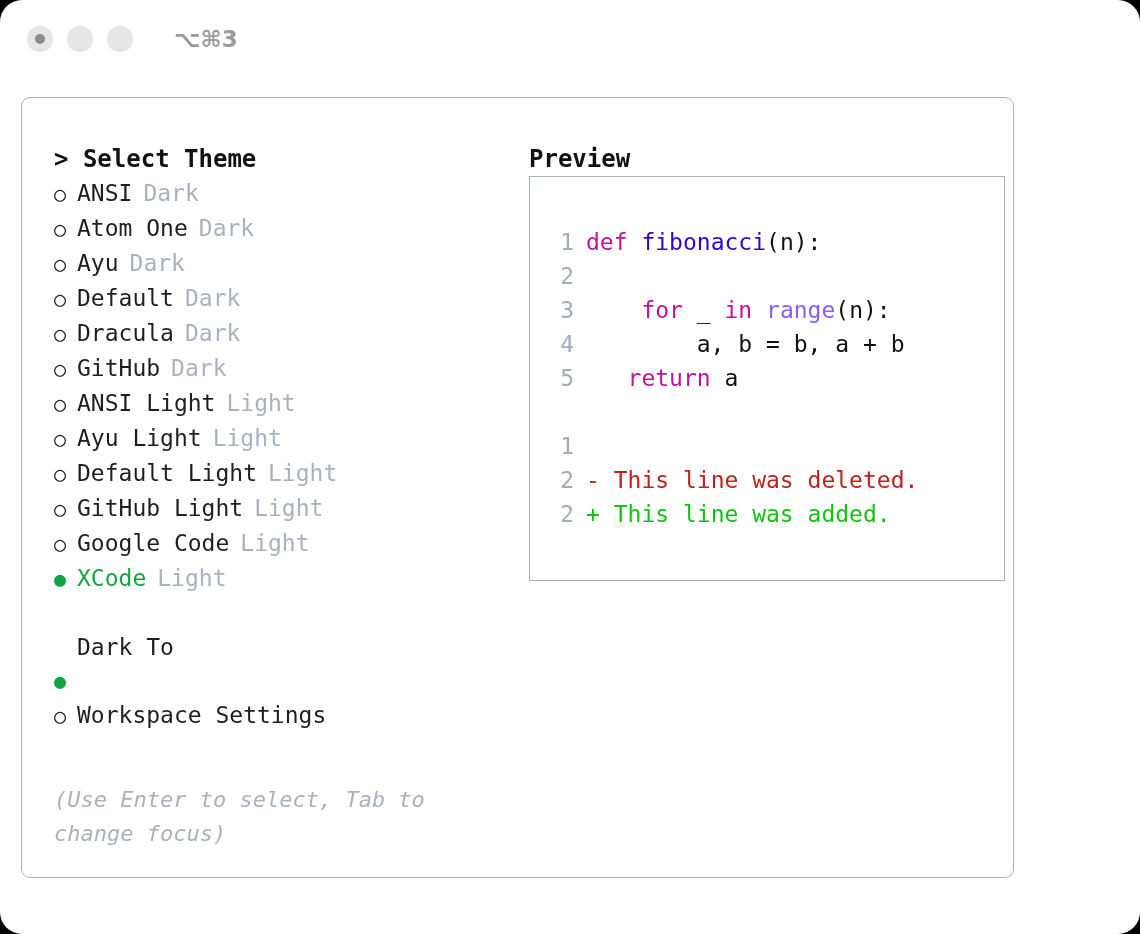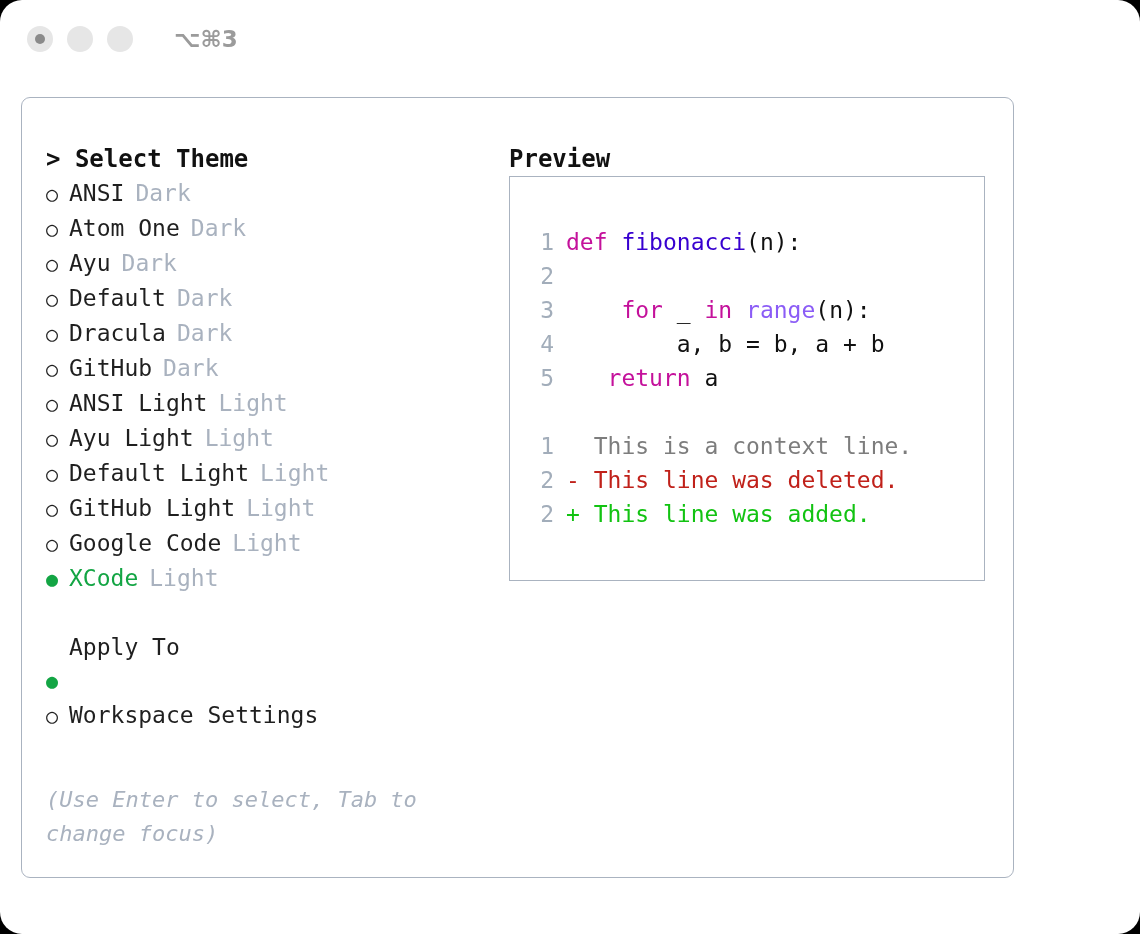--- a/index.html
+++ b/index.html
@@ -67,24 +67,25 @@
     top: 97px;
     width: 993px;
     height: 781px;
     border: 1.5px solid #aab3c0;
     border-radius: 9px;
     box-sizing: border-box;
     background: #ffffff;
   }
   .panel-inner {
     position: absolute;
-    left: 8px; top: 0;
+    left: 16px; top: 0;
     width: 100%;
     height: 100%;
     display: flex;
+    gap: 12px;
   }
   .col-left {
     width: 470px;
     padding: 44px 0 0 16px;
     box-sizing: border-box;
   }
   .col-right {
     flex: 1;
     padding: 44px 0 0 9px;
     box-sizing: border-box;
@@ -205,21 +206,21 @@
             <div class="row"><span class="bullet">○</span><span class="label">ANSI Light</span><span class="cat">Light</span></div>
             <div class="row"><span class="bullet">○</span><span class="label">Ayu Light</span><span class="cat">Light</span></div>
             <div class="row"><span class="bullet">○</span><span class="label">Default Light</span><span class="cat">Light</span></div>
             <div class="row"><span class="bullet">○</span><span class="label">GitHub Light</span><span class="cat">Light</span></div>
             <div class="row"><span class="bullet">○</span><span class="label">Google Code</span><span class="cat">Light</span></div>
             <div class="row selected"><span class="bullet sel">●</span><span class="label">XCode</span><span class="cat">Light</span></div>
           </div>
 
         <div class="spacer-sm"></div>
 
-        <div class="section-title">Apply To</div>
+        <div class="section-title">Dark To</div>
 
         <div id="apply-to-list">
             <div class="row selected"><span class="bullet sel">●</span></div>
             <div class="row"><span class="bullet">○</span><span class="label">Workspace Settings</span></div>
           </div>
 
         <div class="hint">(Use Enter to select, Tab to change focus)</div>
       </div>
 
       <div class="col-right">
@@ -228,21 +229,21 @@
         <div class="codebox">
           <div id="code-sample">
               <div class="code-line"><span class="lineno">1</span><span><span class="tok-kw">def</span><span class="tok-pl"> </span><span class="tok-fn">fibonacci</span><span class="tok-pl">(n):</span></span></div>
               <div class="code-line"><span class="lineno">2</span></div>
               <div class="code-line"><span class="lineno">3</span><span><span class="tok-pl">    </span><span class="tok-kw">for</span><span class="tok-pl"> _ </span><span class="tok-kw">in</span><span class="tok-pl"> </span><span class="tok-bi">range</span><span class="tok-pl">(n):</span></span></div>
               <div class="code-line"><span class="lineno">4</span><span><span class="tok-pl">        a, b = b, a + b</span></span></div>
               <div class="code-line"><span class="lineno">5</span><span><span class="tok-pl">   </span><span class="tok-kw">return</span><span class="tok-pl"> a</span></span></div>
             </div>
           <div class="code-blank"></div>
           <div id="diff-sample">
-              <div class="code-line"><span class="lineno">1</span><span class="diff-ctx"> </span><span class="diff-ctx"> This is a context line.</span></div>
+              <div class="code-line"><span class="lineno">1</span><span class="diff-ctx"> </span></div>
               <div class="code-line"><span class="lineno">2</span><span class="diff-del">-</span><span class="diff-del"> This line was deleted.</span></div>
               <div class="code-line"><span class="lineno">2</span><span class="diff-add">+</span><span class="diff-add"> This line was added.</span></div>
             </div>
         </div>
       </div>
 
     </div>
   </div>
 </div>
 

